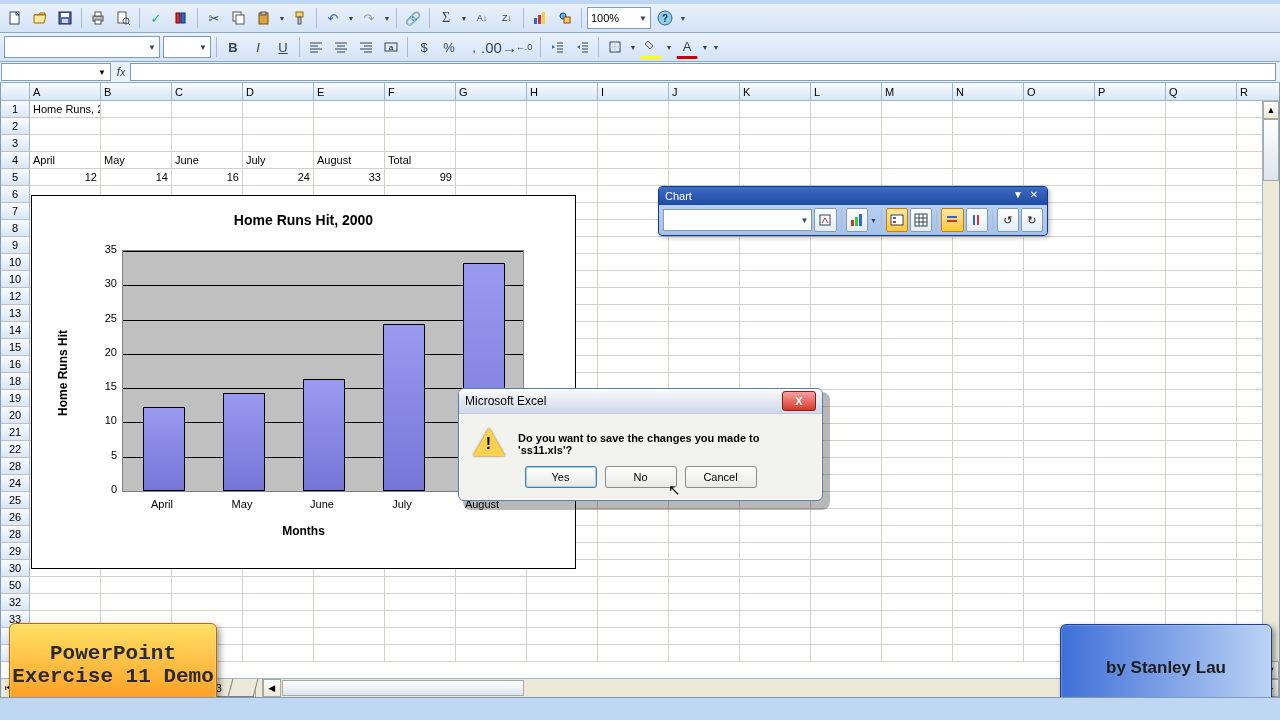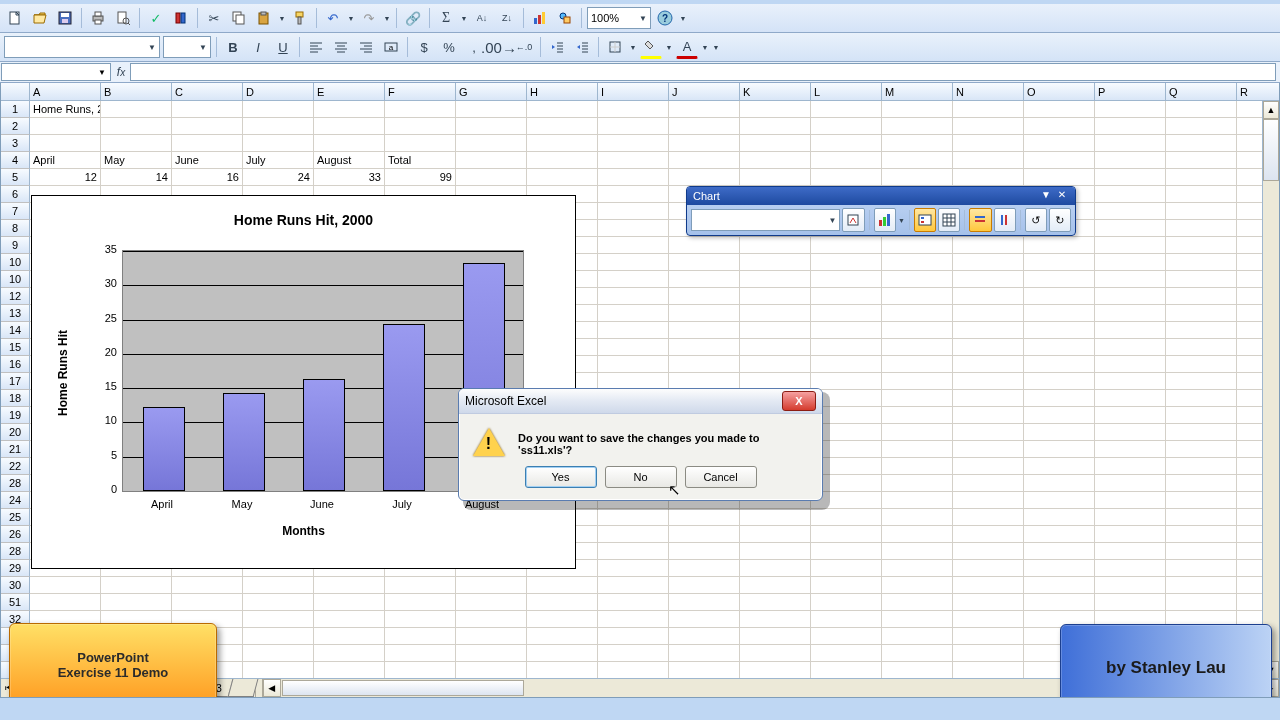--- a/index.html
+++ b/index.html
@@ -40,21 +40,21 @@
   .chart-title{text-align:center;font-weight:bold;font-size:14px;padding-top:16px;font-family:Arial;}
   .plot{position:absolute;left:90px;top:54px;width:400px;height:240px;background:#c0c0c0;border:1px solid #808080;}
   .grid-line{position:absolute;left:0;right:0;border-top:1px solid #000;height:0;}
   .bar{position:absolute;bottom:0;width:40px;background:linear-gradient(#9a9af0,#7676d8);border:1px solid #000;}
   .ytick{position:absolute;width:25px;text-align:right;font-size:11px;left:60px;}
   .xtick{position:absolute;font-size:11px;top:302px;text-align:center;width:60px;}
   .ylabel{position:absolute;transform:rotate(-90deg);transform-origin:left top;left:24px;top:220px;font-weight:bold;font-size:12px;}
   .xlabel{position:absolute;left:0;right:0;text-align:center;top:328px;font-weight:bold;font-size:12px;}
 
   
-  .chart-tb{position:absolute;left:657px;top:103px;width:388px;background:linear-gradient(#c3d7f5,#a5c1ea);border:1px solid #0f3a8a;border-radius:4px;box-shadow:2px 2px 4px rgba(0,0,0,.25);margin-left:28px;}
+  .chart-tb{position:absolute;left:657px;top:103px;width:388px;background:linear-gradient(#c3d7f5,#a5c1ea);border:1px solid #0f3a8a;border-radius:4px;box-shadow:2px 2px 4px rgba(0,0,0,.25);}
   .chart-tb-title{background:linear-gradient(#3e6bc7,#1e4aa0);color:#fff;font-size:11px;padding:2px 6px;display:flex;align-items:center;border-top-left-radius:3px;border-top-right-radius:3px;}
   .chart-tb-title .spacer{flex:1;}
   .chart-tb-title .tbtn2{width:14px;height:14px;color:#fff;font-size:10px;text-align:center;margin-left:2px;}
   .chart-tb-row{display:flex;align-items:center;padding:3px 4px;gap:2px;}
   .chart-tb-row .combo{width:154px;}
   .ct-btn{width:22px;height:22px;border:1px solid #7f9db9;background:linear-gradient(#fff,#e3ecf7);border-radius:2px;display:flex;align-items:center;justify-content:center;font-size:12px;}
   .ct-btn.sel{background:linear-gradient(#ffe7a2,#ffc83d);border-color:#c97c00;}
 
   
   .dialog-shadow{position:absolute;left:462px;top:309px;width:367px;height:118px;background:rgba(0,0,0,0.28);border-radius:8px;}
@@ -65,21 +65,21 @@
   .warn-icon{width:32px;height:28px;position:relative;}
   .warn-tri{width:0;height:0;border-left:16px solid transparent;border-right:16px solid transparent;border-bottom:28px solid #ffd24d;position:absolute;filter:drop-shadow(0 0 1px #7a5300);}
   .warn-bang{position:absolute;left:0;right:0;top:7px;text-align:center;font-weight:bold;font-size:16px;color:#000;}
   .dlg-buttons{display:flex;justify-content:center;gap:8px;padding:6px 0 12px;}
   .dlg-btn{width:72px;height:22px;background:linear-gradient(#fff,#e8e8e4);border:1px solid #8b8b83;border-radius:3px;font-size:11px;}
   .dlg-btn.default{border:1px solid #3c7fb1;box-shadow:0 0 0 1px #a2d0f3 inset;}
   .cursor-arrow{position:absolute;left:667px;top:398px;font-size:15px;color:#000;pointer-events:none;text-shadow:1px 1px 0 #fff;}
 
   
   .badge{position:absolute;border-radius:6px;font-family:"Trebuchet MS",Arial;font-weight:bold;text-align:center;display:flex;flex-direction:column;align-items:center;justify-content:center;box-shadow:3px 3px 6px rgba(0,0,0,.4),inset 0 0 0 1px #fff3;}
-  .badge.orange{left:8px;top:540px;width:206px;height:82px;background:linear-gradient(#ffe066,#ff9a1f);color:#2b2b2b;font-size:13px;border:1px solid #b96a00;}
+  .badge.orange{left:8px;top:540px;width:206px;height:82px;background:linear-gradient(#ffe066,#ff9a1f);color:#2b2b2b;font-size:21px;border:1px solid #b96a00;font-family:Liberation Mono, monospace;}
   .badge.blue{left:1059px;top:541px;width:210px;height:86px;background:linear-gradient(90deg,#3f6fd8,#bcd3f5);color:#1b1b1b;font-size:17px;border:1px solid #1c3f8f;}
 
   
   .tabs-row{position:absolute;left:0;right:0;bottom:0;height:18px;background:#ece9d8;border-top:1px solid #9eb6ce;display:flex;align-items:stretch;}
   .navbtn{width:16px;border-right:1px solid #aca899;display:flex;align-items:center;justify-content:center;font-size:9px;background:#ece9d8;}
   .sheettab{padding:0 8px;border:1px solid #808080;border-top:none;background:#fff;font-size:11px;display:flex;align-items:center;margin-right:-1px;transform:skewX(-15deg);}
   .sheettab span{transform:skewX(15deg);}
   .sheettab.active{background:#fff;font-weight:bold;border-bottom-color:#fff;}
   .sheettab.inactive{background:#ece9d8;}
   .tab-split{width:6px;background:#ece9d8;border-left:1px solid #aca899;border-right:1px solid #aca899;}
@@ -655,41 +655,20 @@
         <div class="cell"></div>
         <div class="cell"></div>
         <div class="cell"></div>
         <div class="cell"></div>
         <div class="cell"></div>
         <div class="cell"></div>
         <div class="cell"></div>
         <div class="cell"></div>
       </div>
       <div class="row">
-        <div class="rowhdr">17</div>
-        <div class="cell"></div>
-        <div class="cell"></div>
-        <div class="cell"></div>
-        <div class="cell"></div>
-        <div class="cell"></div>
-        <div class="cell"></div>
-        <div class="cell"></div>
-        <div class="cell"></div>
-        <div class="cell"></div>
-        <div class="cell"></div>
-        <div class="cell"></div>
-        <div class="cell"></div>
-        <div class="cell"></div>
-        <div class="cell"></div>
-        <div class="cell"></div>
-        <div class="cell"></div>
-        <div class="cell"></div>
-        <div class="cell"></div>
-      </div>
-      <div class="row">
         <div class="rowhdr">18</div>
         <div class="cell"></div>
         <div class="cell"></div>
         <div class="cell"></div>
         <div class="cell"></div>
         <div class="cell"></div>
         <div class="cell"></div>
         <div class="cell"></div>
         <div class="cell"></div>
         <div class="cell"></div>
@@ -928,21 +907,21 @@
         <div class="cell"></div>
         <div class="cell"></div>
         <div class="cell"></div>
         <div class="cell"></div>
         <div class="cell"></div>
         <div class="cell"></div>
         <div class="cell"></div>
         <div class="cell"></div>
       </div>
       <div class="row">
-        <div class="rowhdr">51</div>
+        <div class="rowhdr">50</div>
         <div class="cell"></div>
         <div class="cell"></div>
         <div class="cell"></div>
         <div class="cell"></div>
         <div class="cell"></div>
         <div class="cell"></div>
         <div class="cell"></div>
         <div class="cell"></div>
         <div class="cell"></div>
         <div class="cell"></div>

